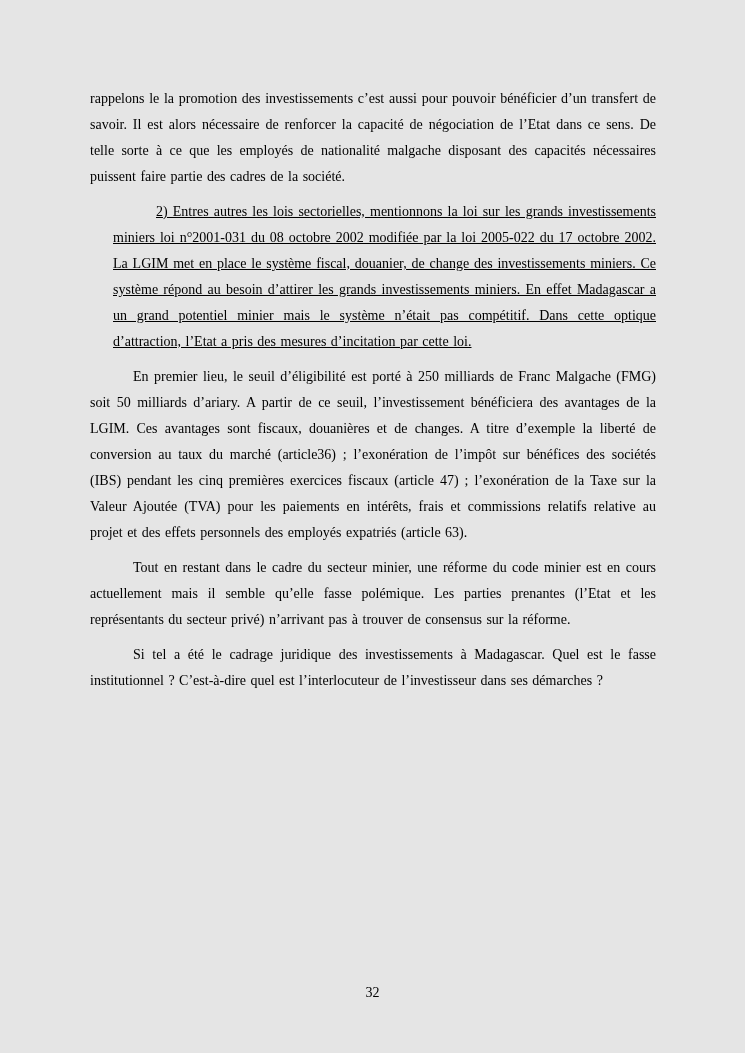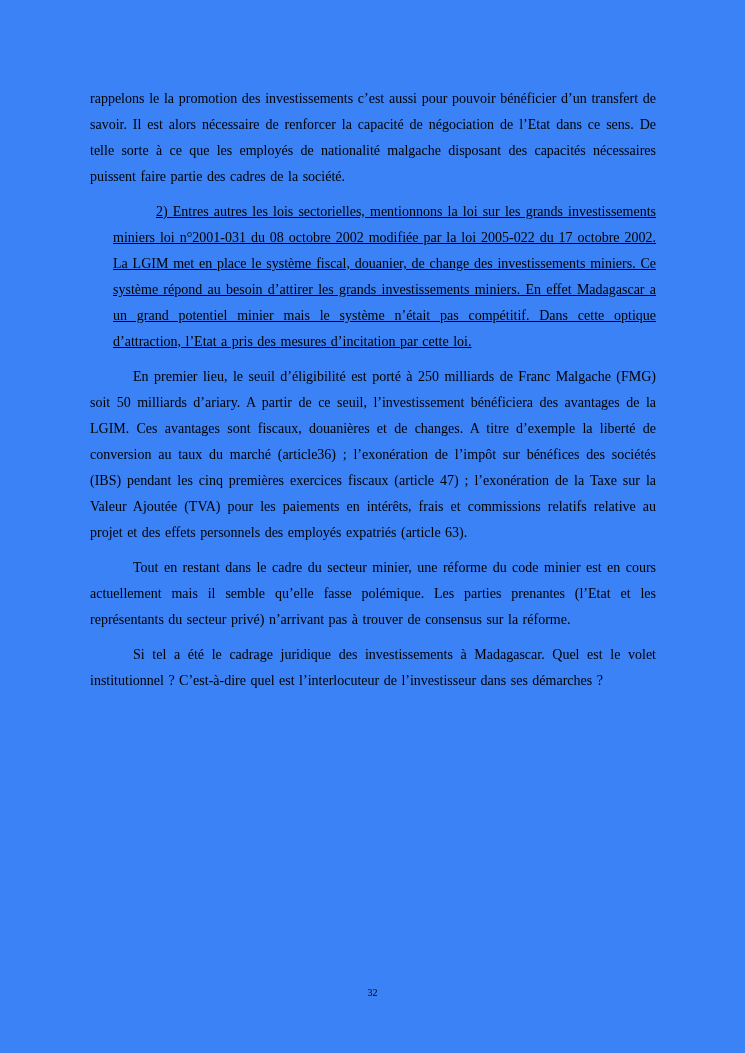--- a/index.html
+++ b/index.html
@@ -4,21 +4,21 @@
 <style>
   html, body {
     margin: 0;
     padding: 0;
     background: #ffffff;
   }
   .page {
     position: relative;
     width: 745px;
     height: 1053px;
-    background: #3b82f6;
+    background: #e5e5e5;
     font-family: "Liberation Serif", serif;
     color: #000000;
     overflow: hidden;
     box-sizing: border-box;
   }
   .content {
     position: absolute;
     left: 90px;
     top: 86px;
     width: 566px;
@@ -40,31 +40,31 @@
   }
   .p-indent {
     text-indent: 43px;
   }
   .page-number {
     position: absolute;
     left: 0;
     right: 0;
     top: 985px;
     text-align: center;
-    font-size: 10px;
+    font-size: 14px;
     line-height: 16px;
     font-family: "Liberation Serif", serif;
     color: #000000;
   }
 </style>
 </head>
 <body>
 
 <div class="page">
   <div class="content">
     <p class="p-noindent">rappelons le la promotion des investissements c’est aussi pour pouvoir bénéficier d’un transfert de savoir. Il est alors nécessaire de renforcer la capacité de négociation de l’Etat dans ce sens. De telle sorte à ce que les employés de nationalité malgache disposant des capacités nécessaires puissent faire partie des cadres de la société.</p>
     <p class="p-block">2) Entres autres les lois sectorielles, mentionnons la loi sur les grands investissements miniers loi n°2001-031 du 08 octobre 2002 modifiée par la loi 2005-022 du 17 octobre 2002. La LGIM met en place le système fiscal, douanier, de change des investissements miniers. Ce système répond au besoin d’attirer les grands investissements miniers. En effet Madagascar a un grand potentiel minier mais le système n’était pas compétitif. Dans cette optique d’attraction, l’Etat a pris des mesures d’incitation par cette loi.</p>
     <p class="p-indent">En premier lieu, le seuil d’éligibilité est porté à 250 milliards de Franc Malgache (FMG) soit 50 milliards d’ariary. A partir de ce seuil, l’investissement bénéficiera des avantages de la LGIM. Ces avantages sont fiscaux, douanières et de changes.  A titre d’exemple la liberté de conversion au taux du marché (article36) ; l’exonération de l’impôt sur bénéfices des sociétés (IBS) pendant les cinq premières exercices fiscaux (article 47) ; l’exonération de la Taxe sur la Valeur Ajoutée (TVA) pour les paiements en intérêts, frais et commissions relatifs relative au projet et des effets personnels des employés expatriés (article 63).</p>
     <p class="p-indent">Tout en restant dans le cadre du secteur minier, une réforme du code minier est en cours actuellement mais il semble qu’elle fasse polémique. Les parties prenantes (l’Etat et les représentants du secteur privé) n’arrivant pas à trouver de consensus sur la réforme.</p>
-    <p class="p-indent">Si tel a été le cadrage juridique des investissements à Madagascar. Quel est le volet institutionnel ? C’est-à-dire quel est l’interlocuteur de l’investisseur dans ses démarches ?</p>
+    <p class="p-indent">Si tel a été le cadrage juridique des investissements à Madagascar. Quel est le fasse institutionnel ? C’est-à-dire quel est l’interlocuteur de l’investisseur dans ses démarches ?</p>
   </div>
   <div class="page-number">32</div>
 </div>
 
 </body></html>

